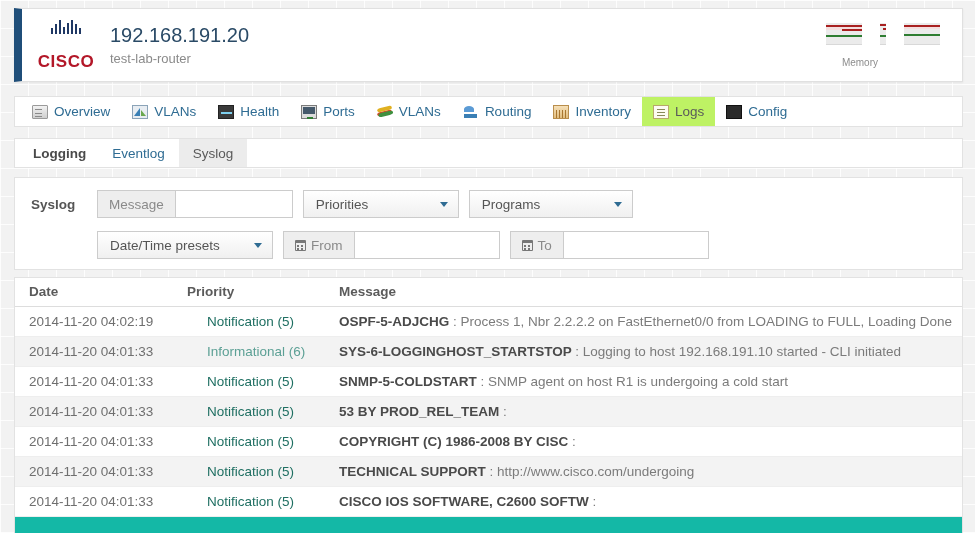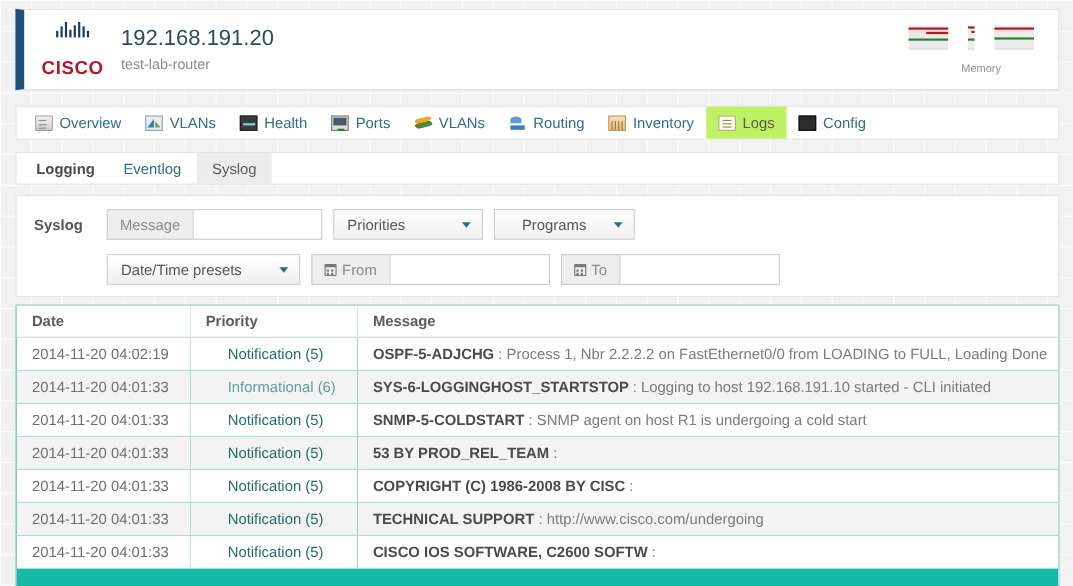--- a/index.html
+++ b/index.html
@@ -270,22 +270,22 @@
   }
   .dropdown .caret {
     position: absolute;
     right: 10px; top: 50%;
     margin-top: -2px;
     width: 0; height: 0;
     border-left: 4px solid transparent;
     border-right: 4px solid transparent;
     border-top: 5px solid #2f6c93;
   }
-  .dd-priorities { width: 136px; text-align: center; }
-  .dd-programs   { width: 128px; justify-content: center; }
+  .dd-priorities { width: 156px; text-align: center; }
+  .dd-programs   { width: 164px; }
   .dd-presets    { width: 176px; }
 
   .cal-ico {
     display: inline-block;
     width: 11px; height: 11px;
     border: 1px solid #777;
     border-top: 3px solid #777;
     border-radius: 1px;
     position: relative;
   }
@@ -386,21 +386,21 @@
         </div>
       </div>
       <div class="gauge-block">
         <div class="spark w3">
           <div class="band-pink" style="top:2px;height:4px;"></div>
           <div class="line-red" style="top:2px;"></div>
           <div class="line-green" style="top:11px;"></div>
         </div>
       </div>
     </div>
-    <div class="gauge-label" style="position:absolute; right:52px; top:44px;">Memory</div>
+    <div class="gauge-label" style="position:absolute; right:84px; top:44px;">Memory</div>
   </div>
 </div>
 
 <div class="nav-panel">
   <div class="nav-tab">
     <span class="ico ico-server"></span>
     <span>Overview</span>
   </div>
   <div class="nav-tab">
     <span class="ico ico-graph"></span>

